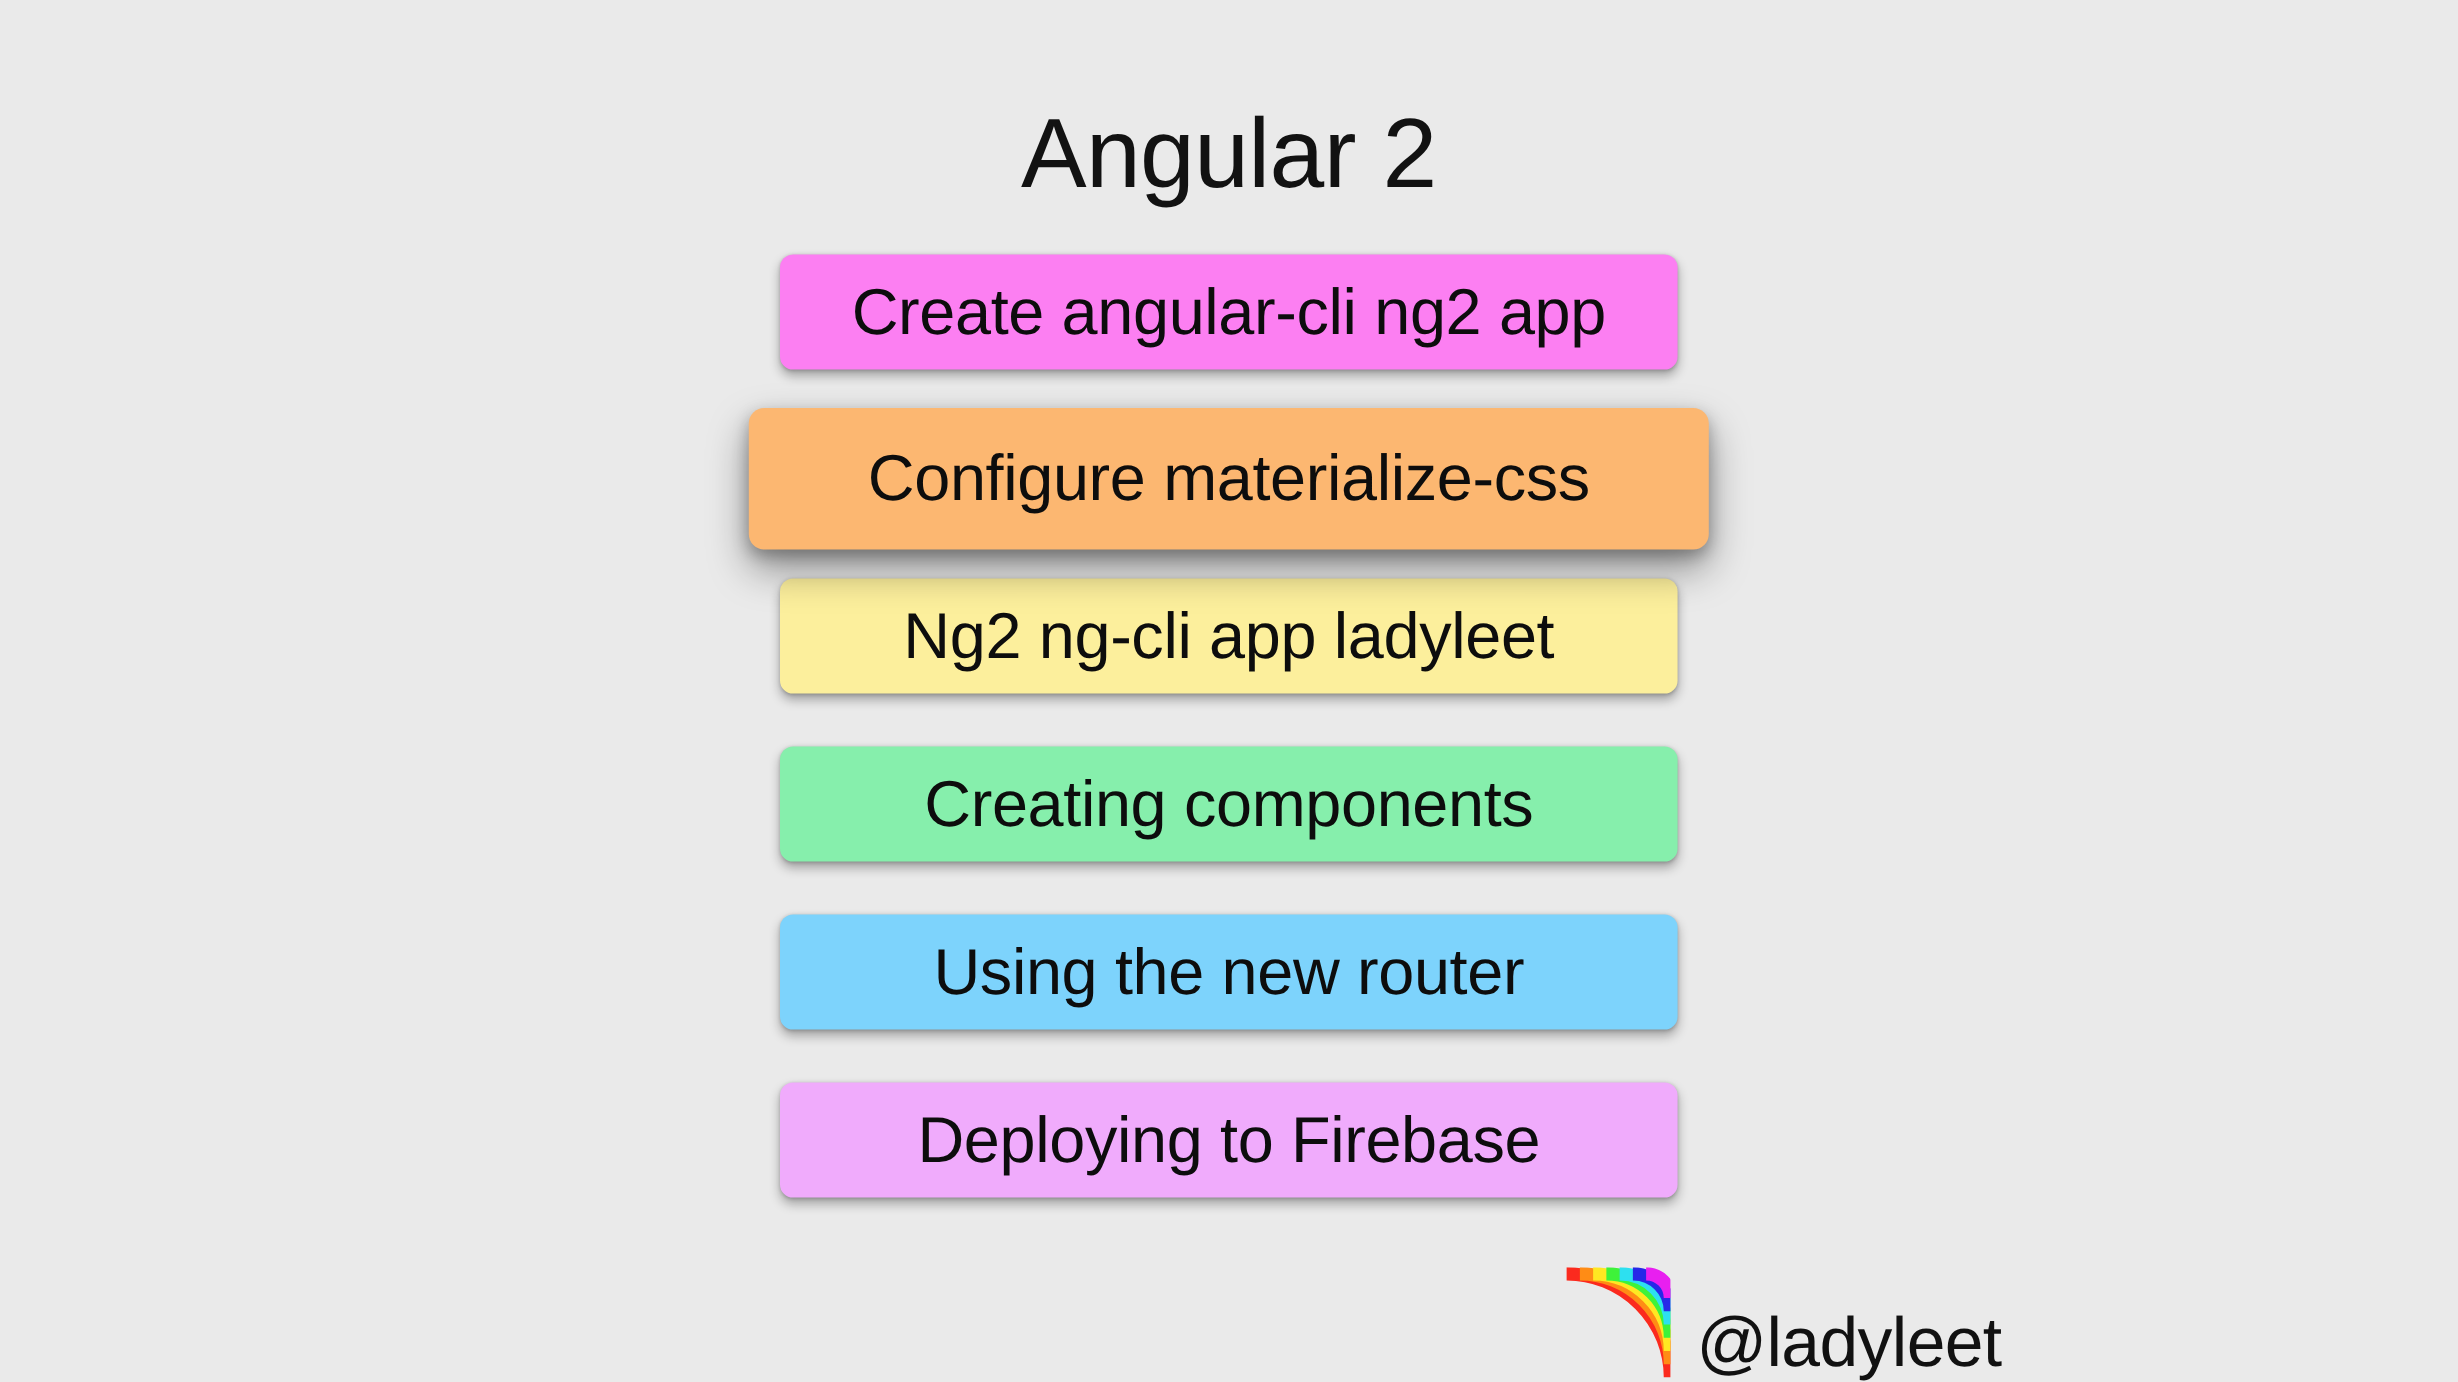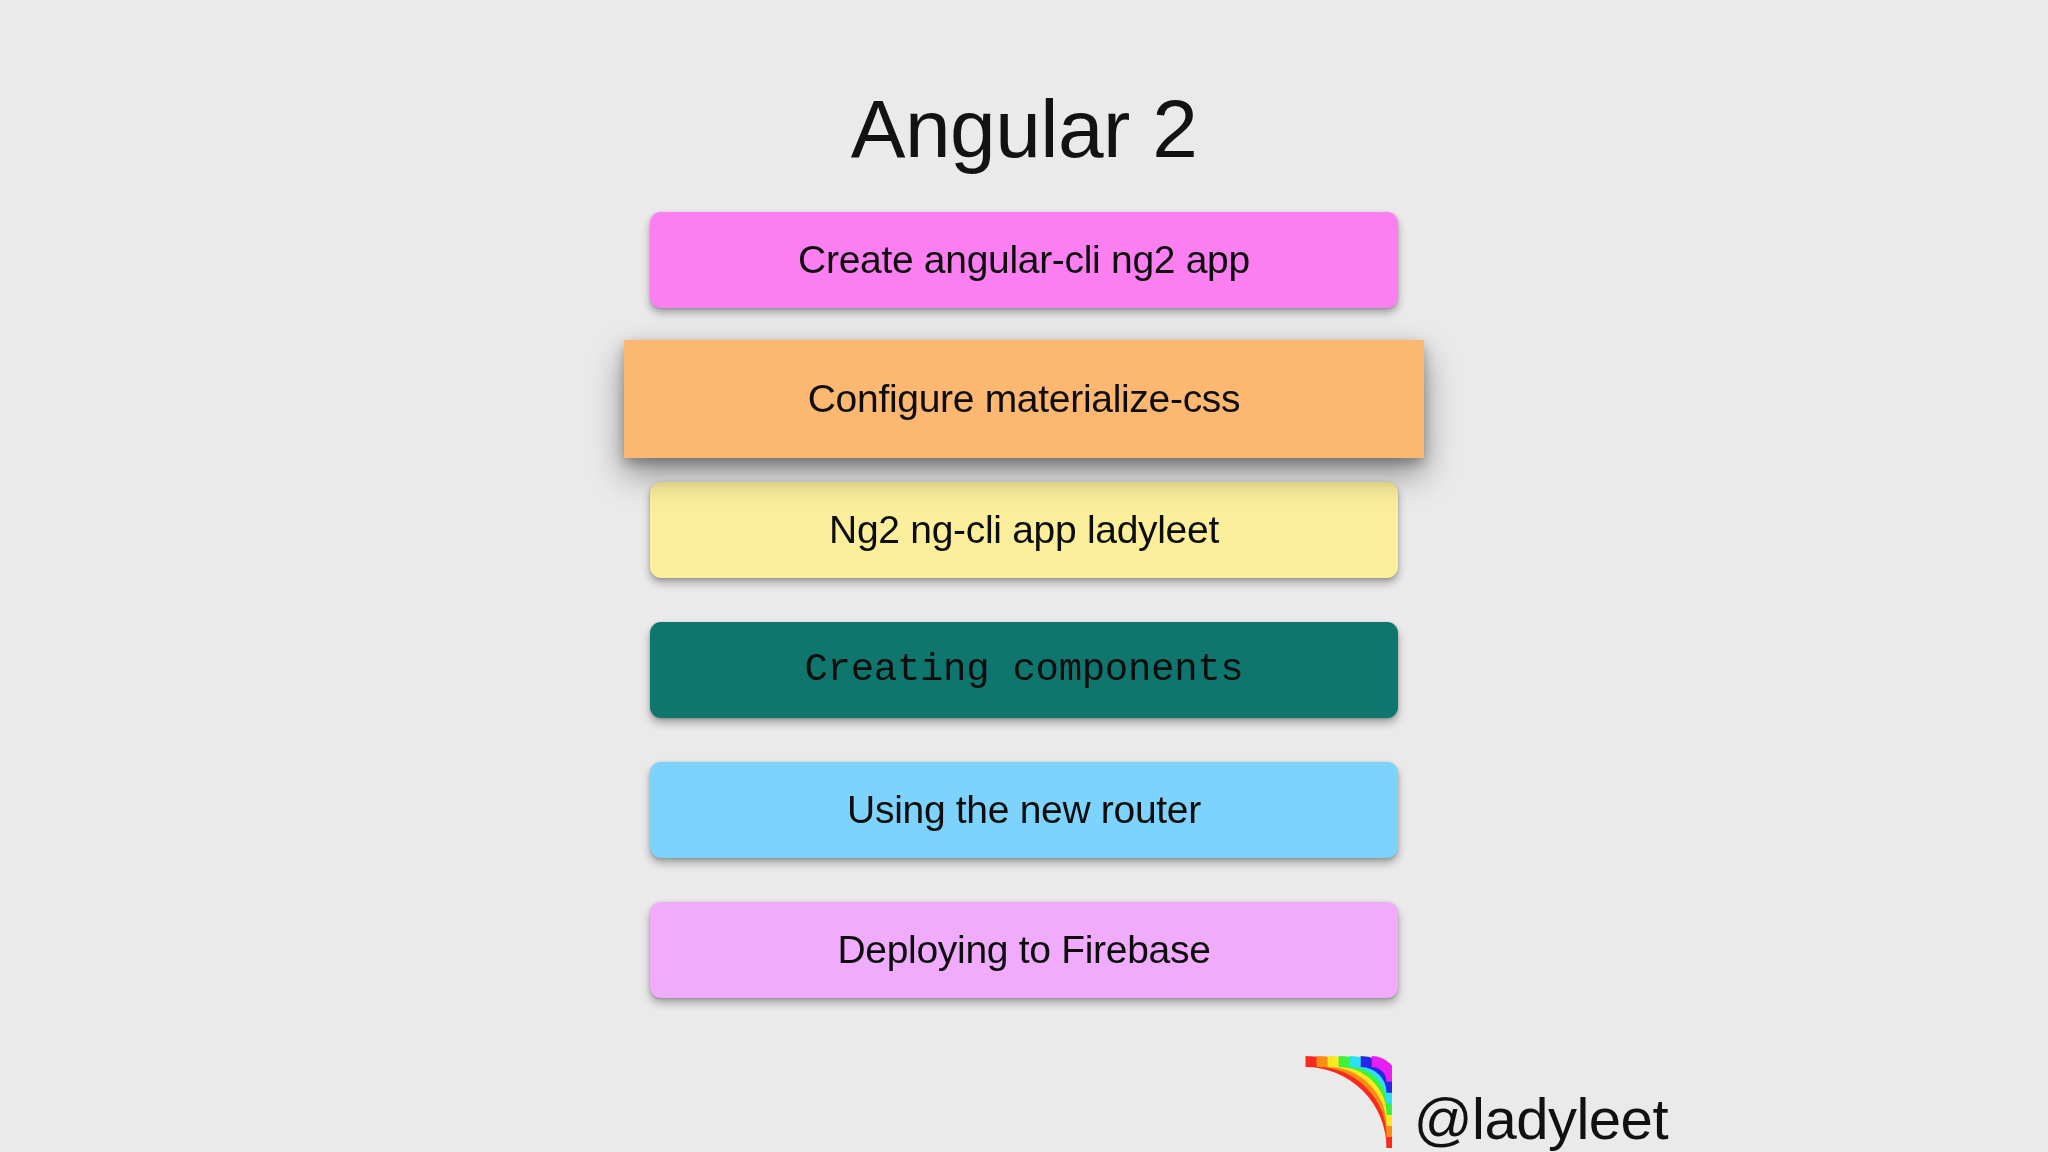--- a/index.html
+++ b/index.html
@@ -38,33 +38,33 @@
   }
   .card {
     position:relative;
     width:748px;
     height:96px;
     margin-bottom:44px;
     border-radius:11px;
     display:flex;
     align-items:center;
     justify-content:center;
-    font-size:39px;
+    font-size:54px;
     font-weight:400;
     letter-spacing:-0.3px;
     color:#0d0d0d;
     box-shadow:0 5px 9px rgba(0,0,0,0.30), 0 1px 3px rgba(0,0,0,0.18);
     z-index:1;
   }
   .card.emphasis {
     width:800px;
     height:118px;
     margin-bottom:24px;
     margin-top:-12px;
-    border-radius:1px;
+    border-radius:13px;
     box-shadow:0 16px 34px rgba(0,0,0,0.40), 0 5px 12px rgba(0,0,0,0.26);
     z-index:5;
   }
   .card:last-child { margin-bottom:0; }
   .card-label { display:block; white-space:nowrap; }
 
   
   #handle {
     position:absolute;
     right:40px;
@@ -100,21 +100,21 @@
     </div>
 
     <div class="card emphasis" style="background: rgb(252, 183, 113);">
       <span class="card-label">Configure materialize-css</span>
     </div>
 
     <div class="card" style="background: rgb(252, 239, 156);">
       <span class="card-label">Ng2 ng-cli app ladyleet</span>
     </div>
 
-    <div class="card" style="background: #0f766e; font-family: Liberation Mono, monospace;">
+    <div class="card" style="background: #86efac;">
       <span class="card-label">Creating components</span>
     </div>
 
     <div class="card" style="background: #7dd3fc;">
       <span class="card-label">Using the new router</span>
     </div>
 
 
     <div class="card" style="background: #f0abfc;">
       <span class="card-label">Deploying to Firebase</span>

